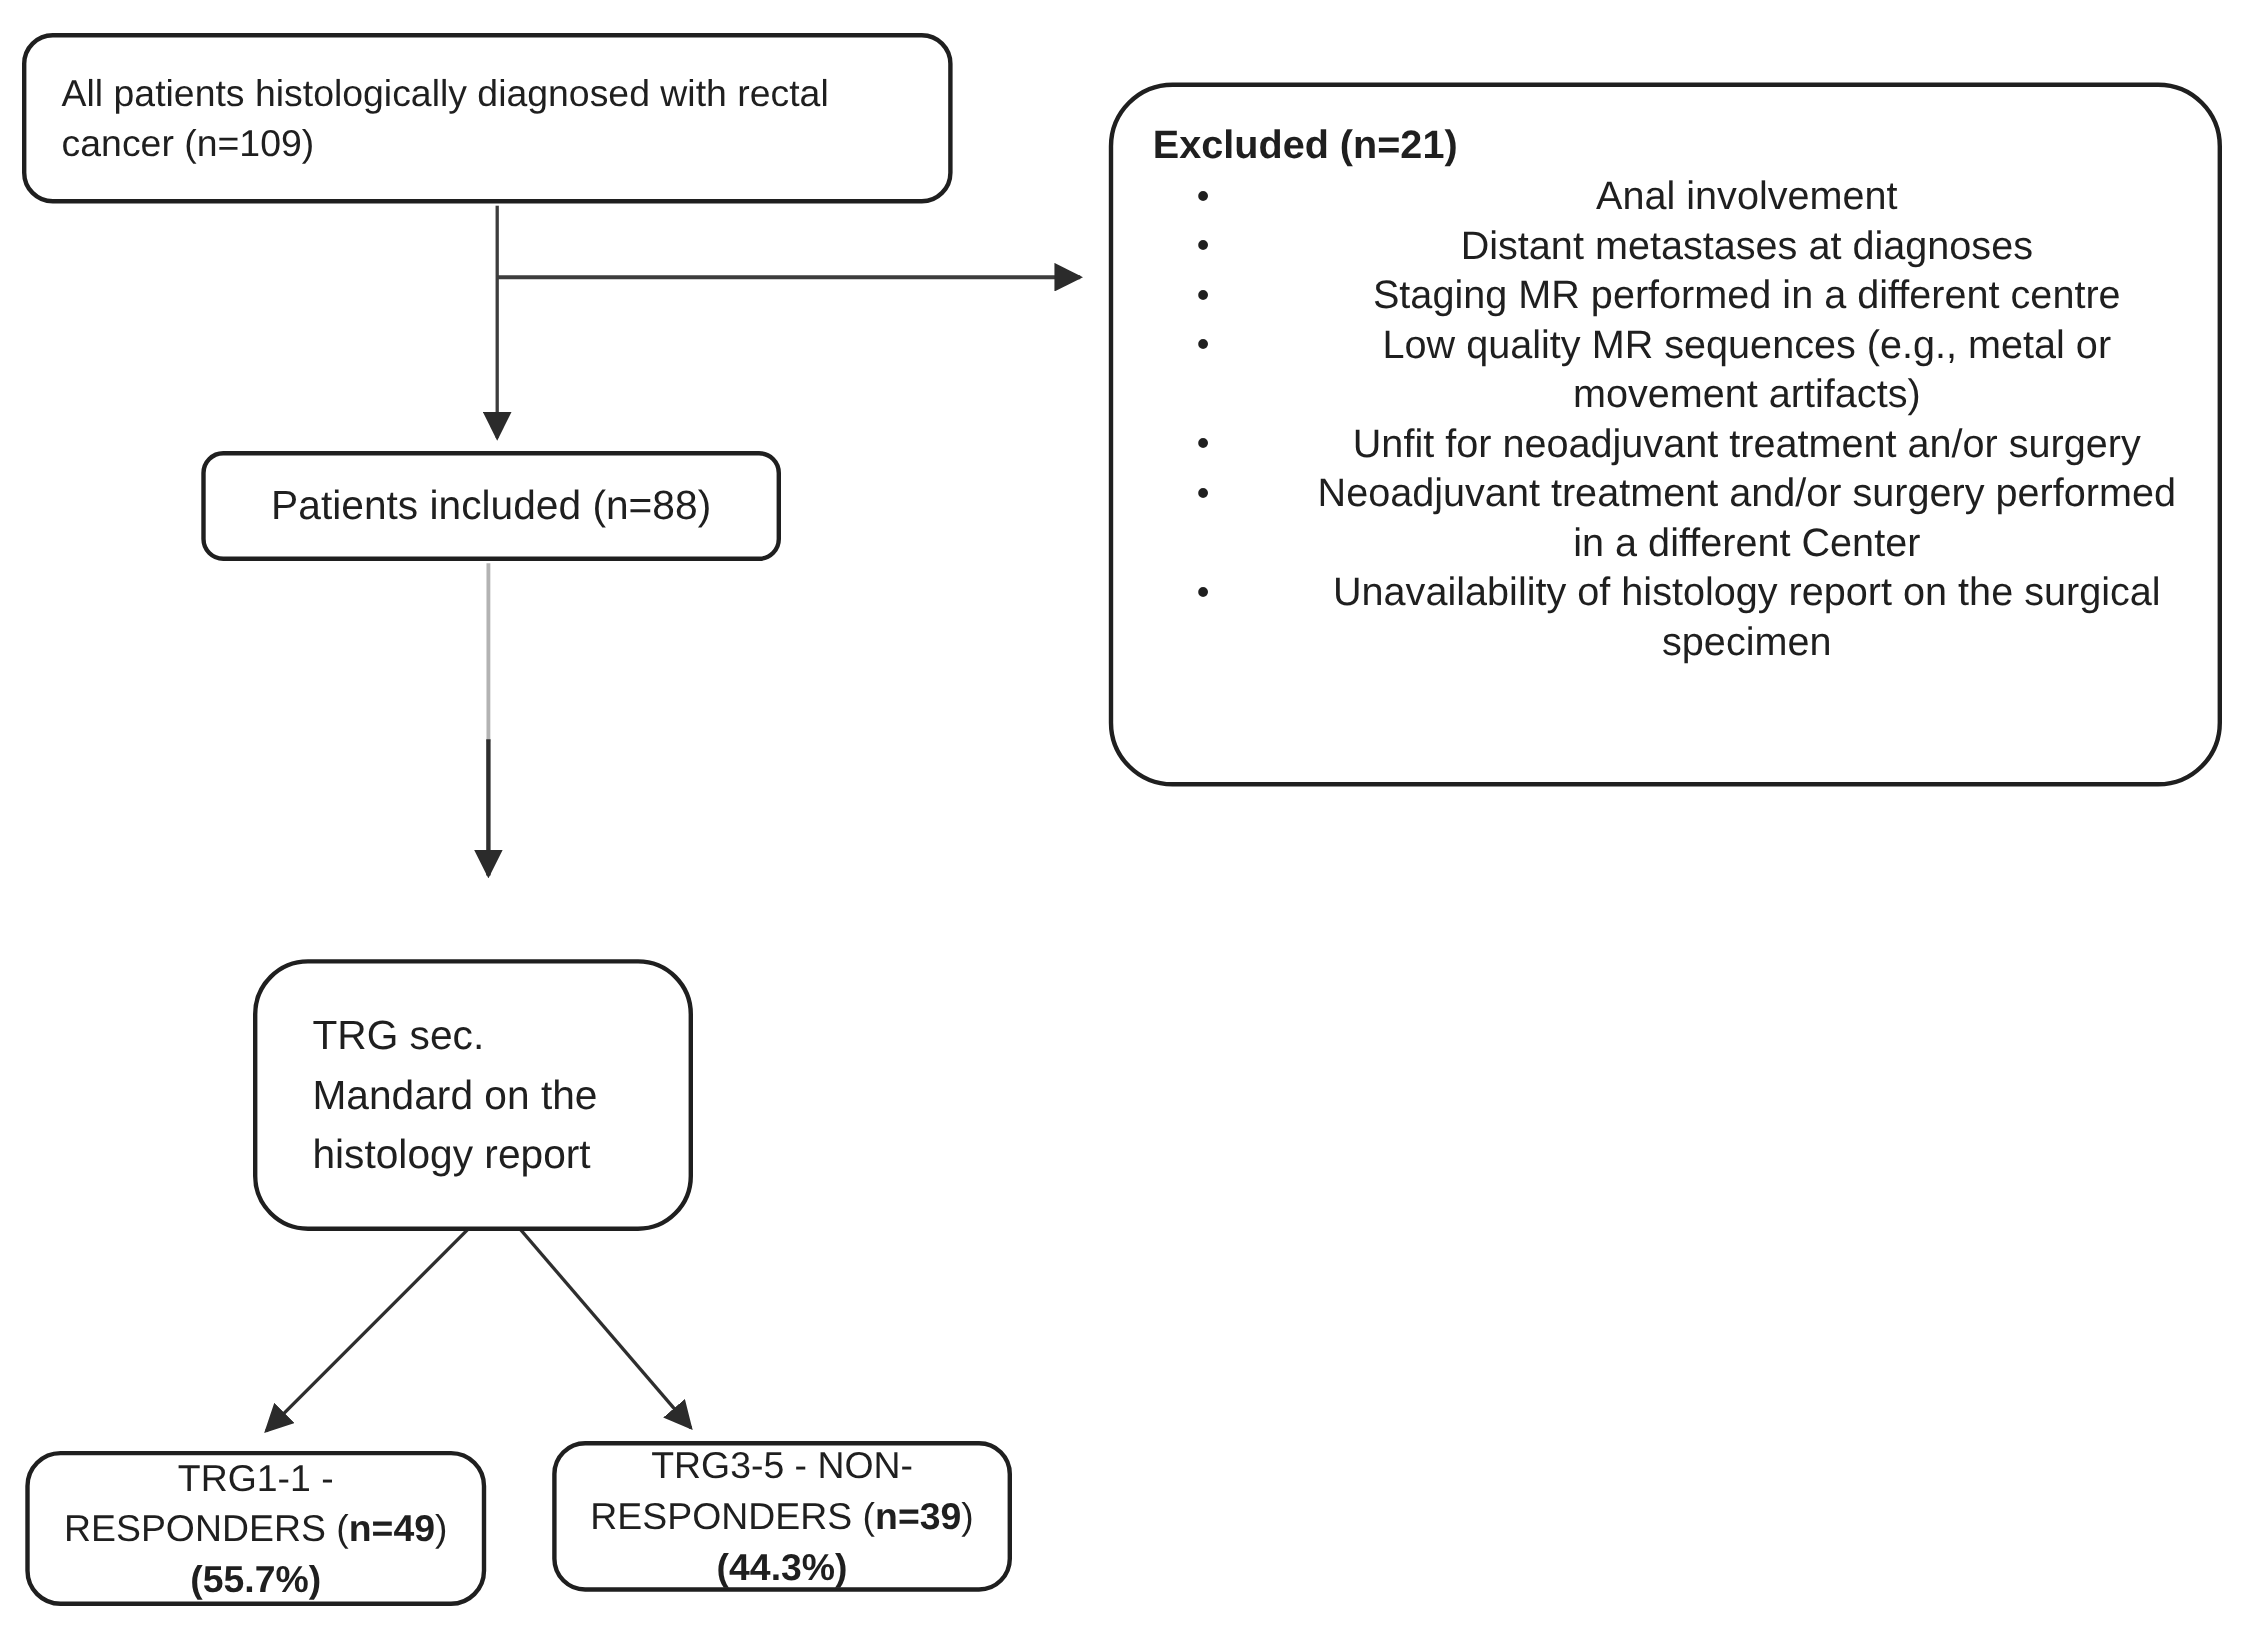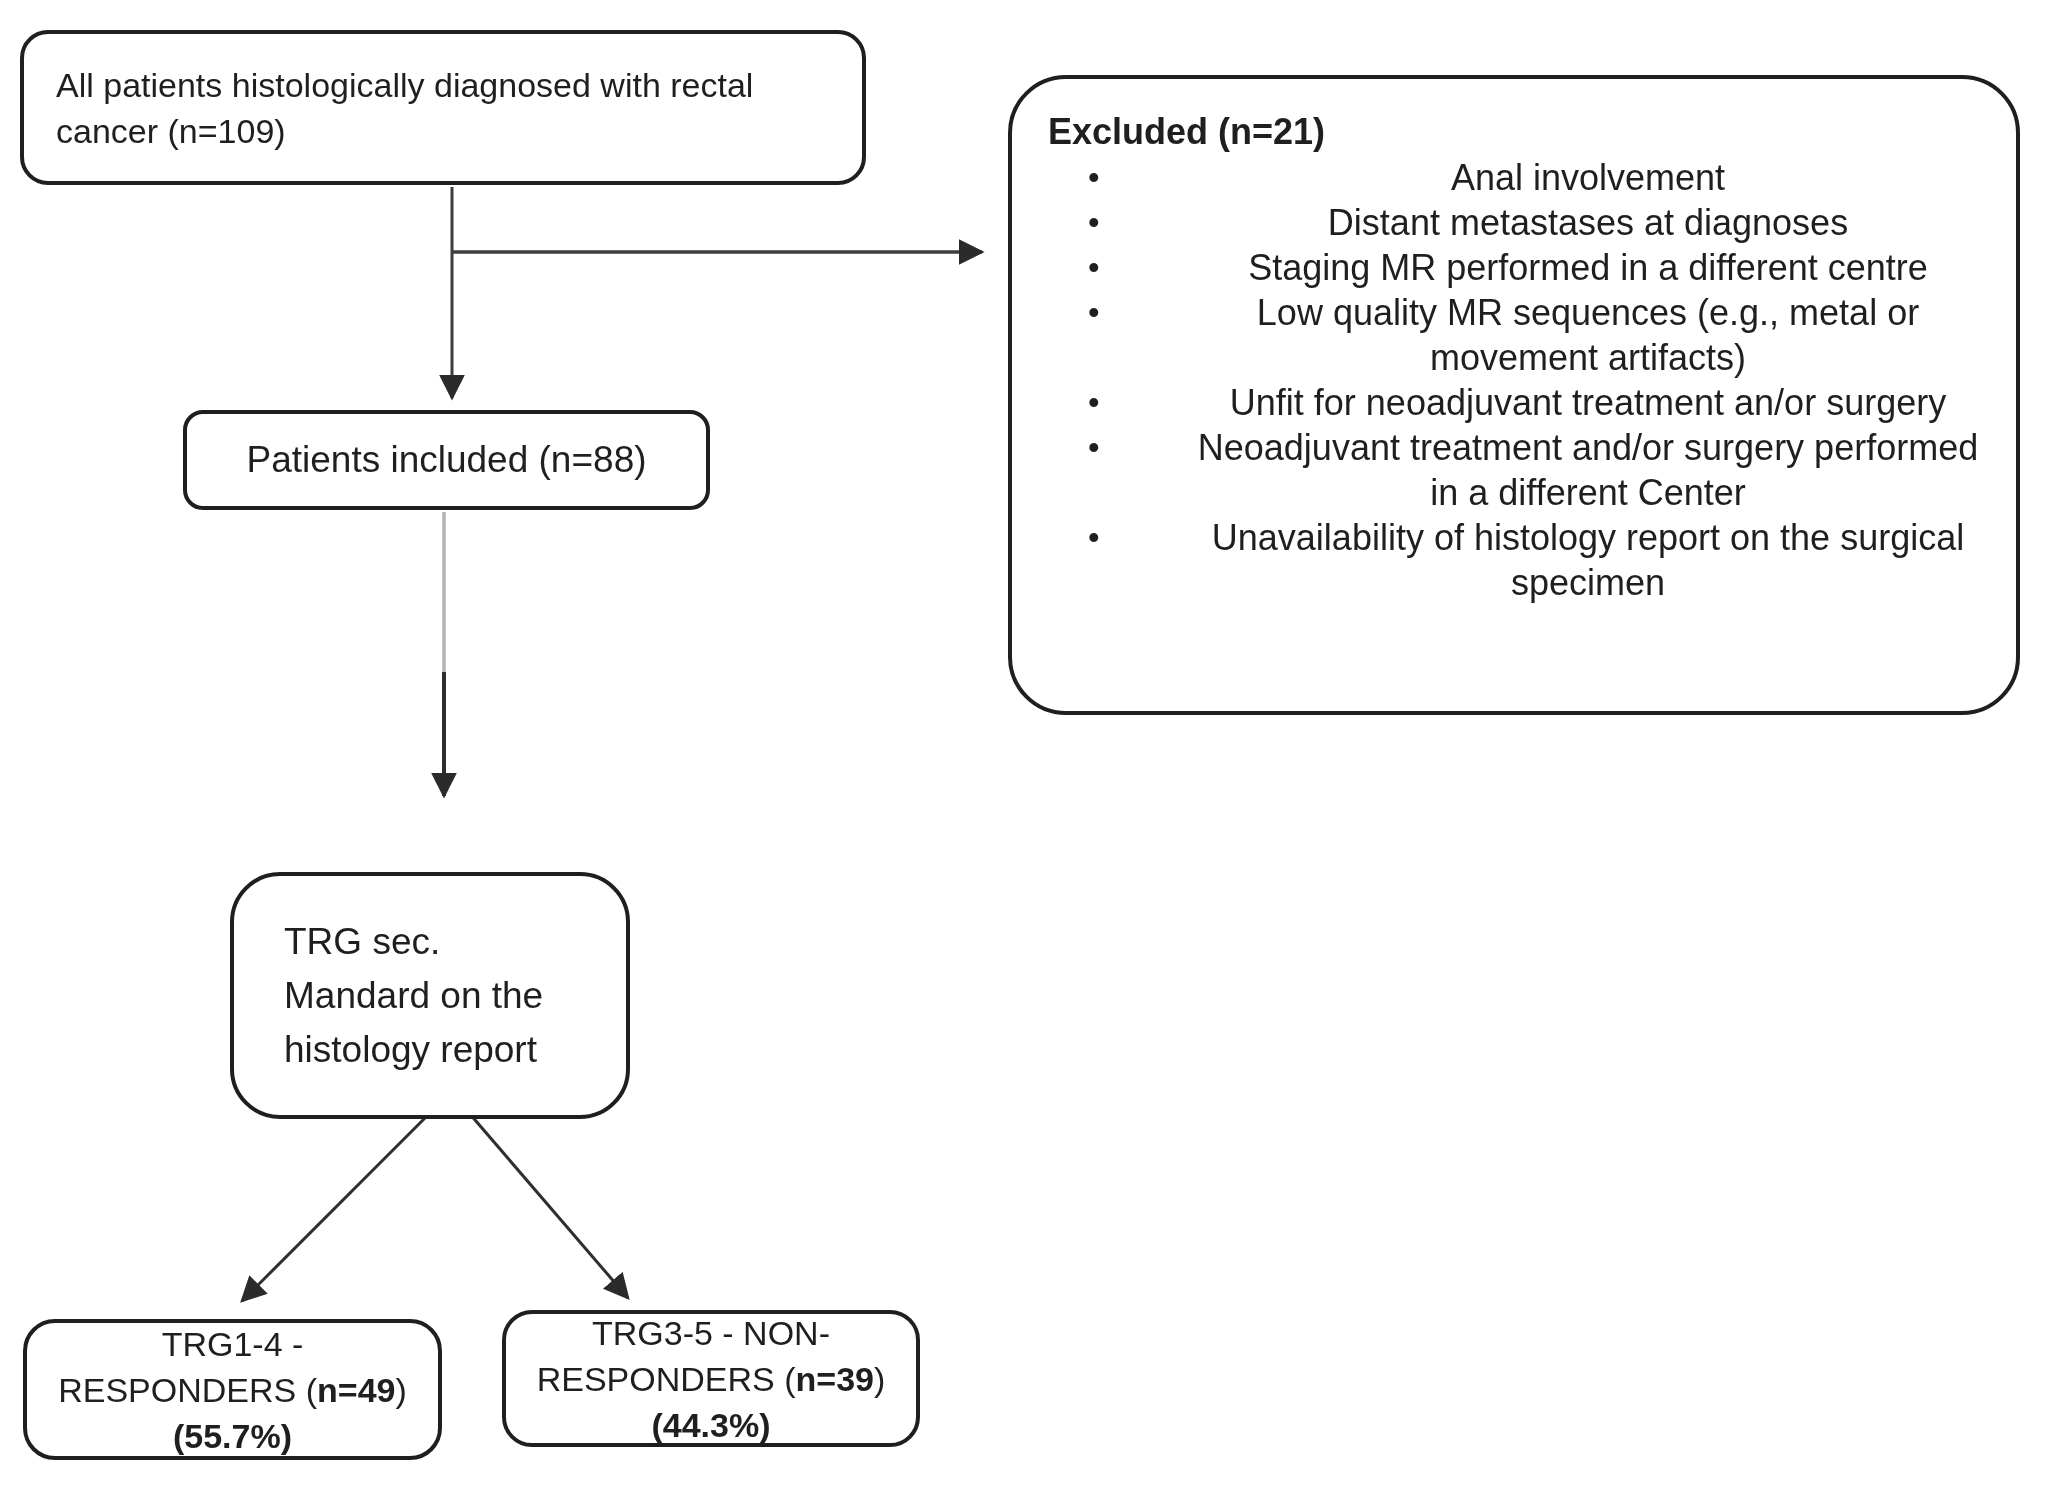--- a/index.html
+++ b/index.html
@@ -155,21 +155,21 @@
 
   <div id="box-included" class="fc-box">
     <span>Patients included (n=88)</span>
   </div>
 
   <div id="box-trg" class="fc-box">
     <span>TRG sec. Mandard on the histology report</span>
   </div>
 
   <div id="box-responders" class="fc-box result-box">
-    <span class="result-line">TRG1-4 -</span>
+    <span class="result-line">TRG1-1 -</span>
     <span class="result-line"><span>RESPONDERS (</span><span class="b">n=49</span><span>)</span></span>
     <span class="result-line b">(55.7%)</span>
   </div>
 
   <div id="box-nonresponders" class="fc-box result-box">
     <span class="result-line">TRG3-5 - NON-</span>
     <span class="result-line"><span>RESPONDERS (</span><span class="b">n=39</span><span>)</span></span>
     <span class="result-line b">(44.3%)</span>
   </div>
 

